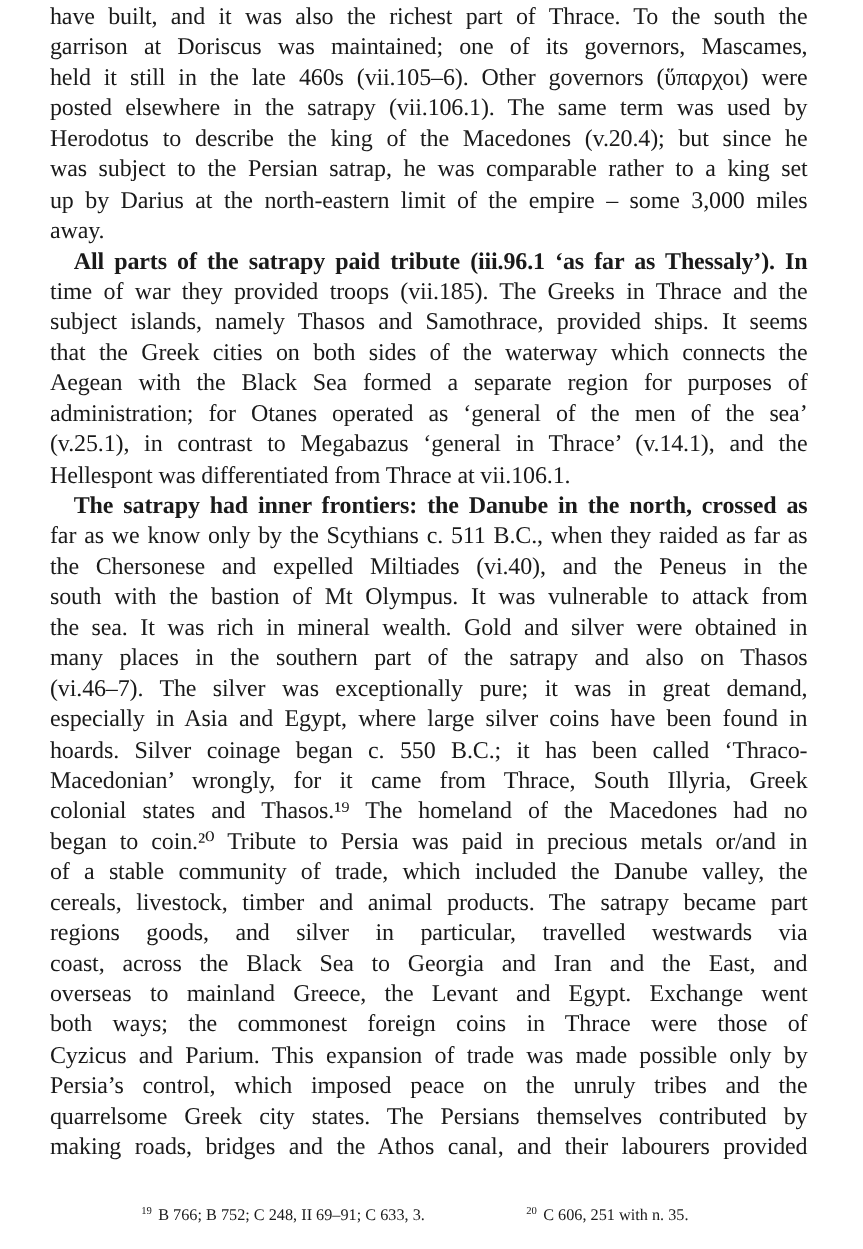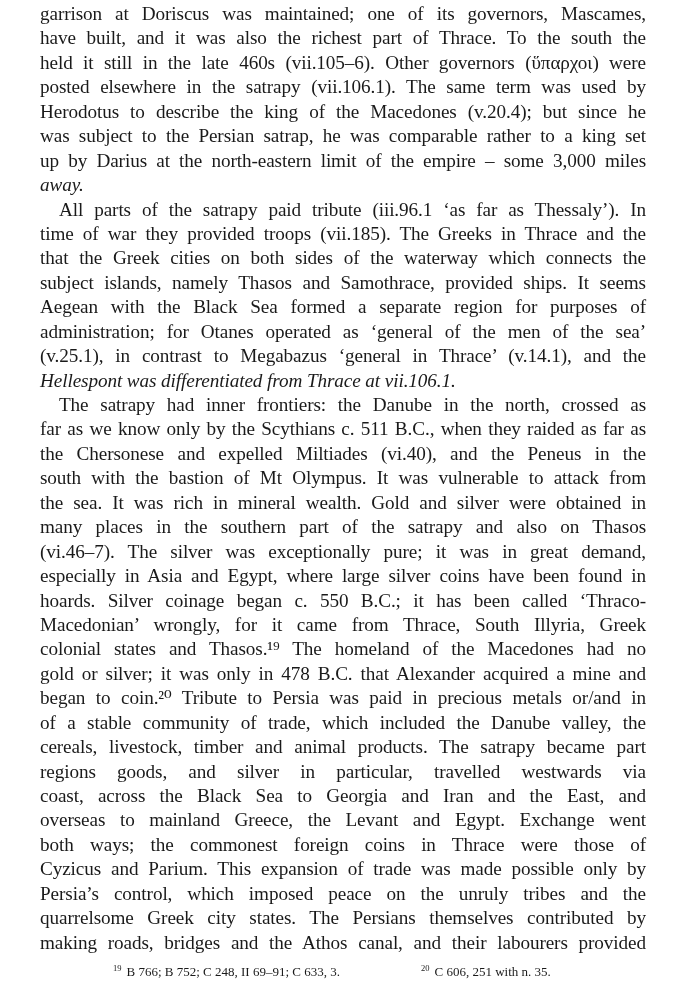--- a/index.html
+++ b/index.html
@@ -26,24 +26,24 @@
     height: 24.45px;
     line-height: 24.45px;
     font-size: 19.2px;
     white-space: nowrap;
     text-align: justify;
     text-align-last: justify;
     letter-spacing: -0.1px;
   }
   .line.last {
     text-align-last: left;
-    font-style: italic;
   }
   .line.indent {
     padding-left: 19px;
+    font-weight: bold;
   }
   sup {
     font-size: 11px;
     line-height: 0;
     vertical-align: 7px;
   }
   .footnotes {
     position: absolute;
     top: 960px;
     left: 0;
@@ -63,48 +63,47 @@
   .fn sup {
     font-size: 8.5px;
     vertical-align: 5px;
     margin-right: 5px;
   }
 </style>
 </head>
 <body>
 
 <div class="page-body" id="page-body">
+    <span class="line">have built, and it was also the richest part of Thrace. To the south the</span>
     <span class="line">garrison at Doriscus was maintained; one of its governors, Mascames,</span>
-    <span class="line">have built, and it was also the richest part of Thrace. To the south the</span>
     <span class="line">held it still in the late 460s (vii.105–6). Other governors (ὕπαρχοι) were</span>
     <span class="line">posted elsewhere in the satrapy (vii.106.1). The same term was used by</span>
     <span class="line">Herodotus to describe the king of the Macedones (v.20.4); but since he</span>
     <span class="line">was subject to the Persian satrap, he was comparable rather to a king set</span>
     <span class="line">up by Darius at the north-eastern limit of the empire – some 3,000 miles</span>
     <span class="line last">away.</span>
     <span class="line indent">All parts of the satrapy paid tribute (iii.96.1 ‘as far as Thessaly’). In</span>
     <span class="line">time of war they provided troops (vii.185). The Greeks in Thrace and the</span>
+    <span class="line">subject islands, namely Thasos and Samothrace, provided ships. It seems</span>
     <span class="line">that the Greek cities on both sides of the waterway which connects the</span>
-    <span class="line">subject islands, namely Thasos and Samothrace, provided ships. It seems</span>
     <span class="line">Aegean with the Black Sea formed a separate region for purposes of</span>
     <span class="line">administration; for Otanes operated as ‘general of the men of the sea’</span>
     <span class="line">(v.25.1), in contrast to Megabazus ‘general in Thrace’ (v.14.1), and the</span>
     <span class="line last">Hellespont was differentiated from Thrace at vii.106.1.</span>
     <span class="line indent">The satrapy had inner frontiers: the Danube in the north, crossed as</span>
     <span class="line">far as we know only by the Scythians c. 511 B.C., when they raided as far as</span>
     <span class="line">the Chersonese and expelled Miltiades (vi.40), and the Peneus in the</span>
     <span class="line">south with the bastion of Mt Olympus. It was vulnerable to attack from</span>
     <span class="line">the sea. It was rich in mineral wealth. Gold and silver were obtained in</span>
     <span class="line">many places in the southern part of the satrapy and also on Thasos</span>
     <span class="line">(vi.46–7). The silver was exceptionally pure; it was in great demand,</span>
     <span class="line">especially in Asia and Egypt, where large silver coins have been found in</span>
     <span class="line">hoards. Silver coinage began c. 550 B.C.; it has been called ‘Thraco-</span>
     <span class="line">Macedonian’ wrongly, for it came from Thrace, South Illyria, Greek</span>
     <span class="line">colonial states and Thasos.¹⁹ The homeland of the Macedones had no</span>
-    <span class="line">gold or silver; it was only in 478 B.C. that Alexander acquired a mine and</span>
     <span class="line">began to coin.²⁰ Tribute to Persia was paid in precious metals or/and in</span>
     <span class="line">of a stable community of trade, which included the Danube valley, the</span>
     <span class="line">cereals, livestock, timber and animal products. The satrapy became part</span>
     <span class="line">regions goods, and silver in particular, travelled westwards via</span>
     <span class="line">coast, across the Black Sea to Georgia and Iran and the East, and</span>
     <span class="line">overseas to mainland Greece, the Levant and Egypt. Exchange went</span>
     <span class="line">both ways; the commonest foreign coins in Thrace were those of</span>
     <span class="line">Cyzicus and Parium. This expansion of trade was made possible only by</span>
     <span class="line">Persia’s control, which imposed peace on the unruly tribes and the</span>
     <span class="line">quarrelsome Greek city states. The Persians themselves contributed by</span>

